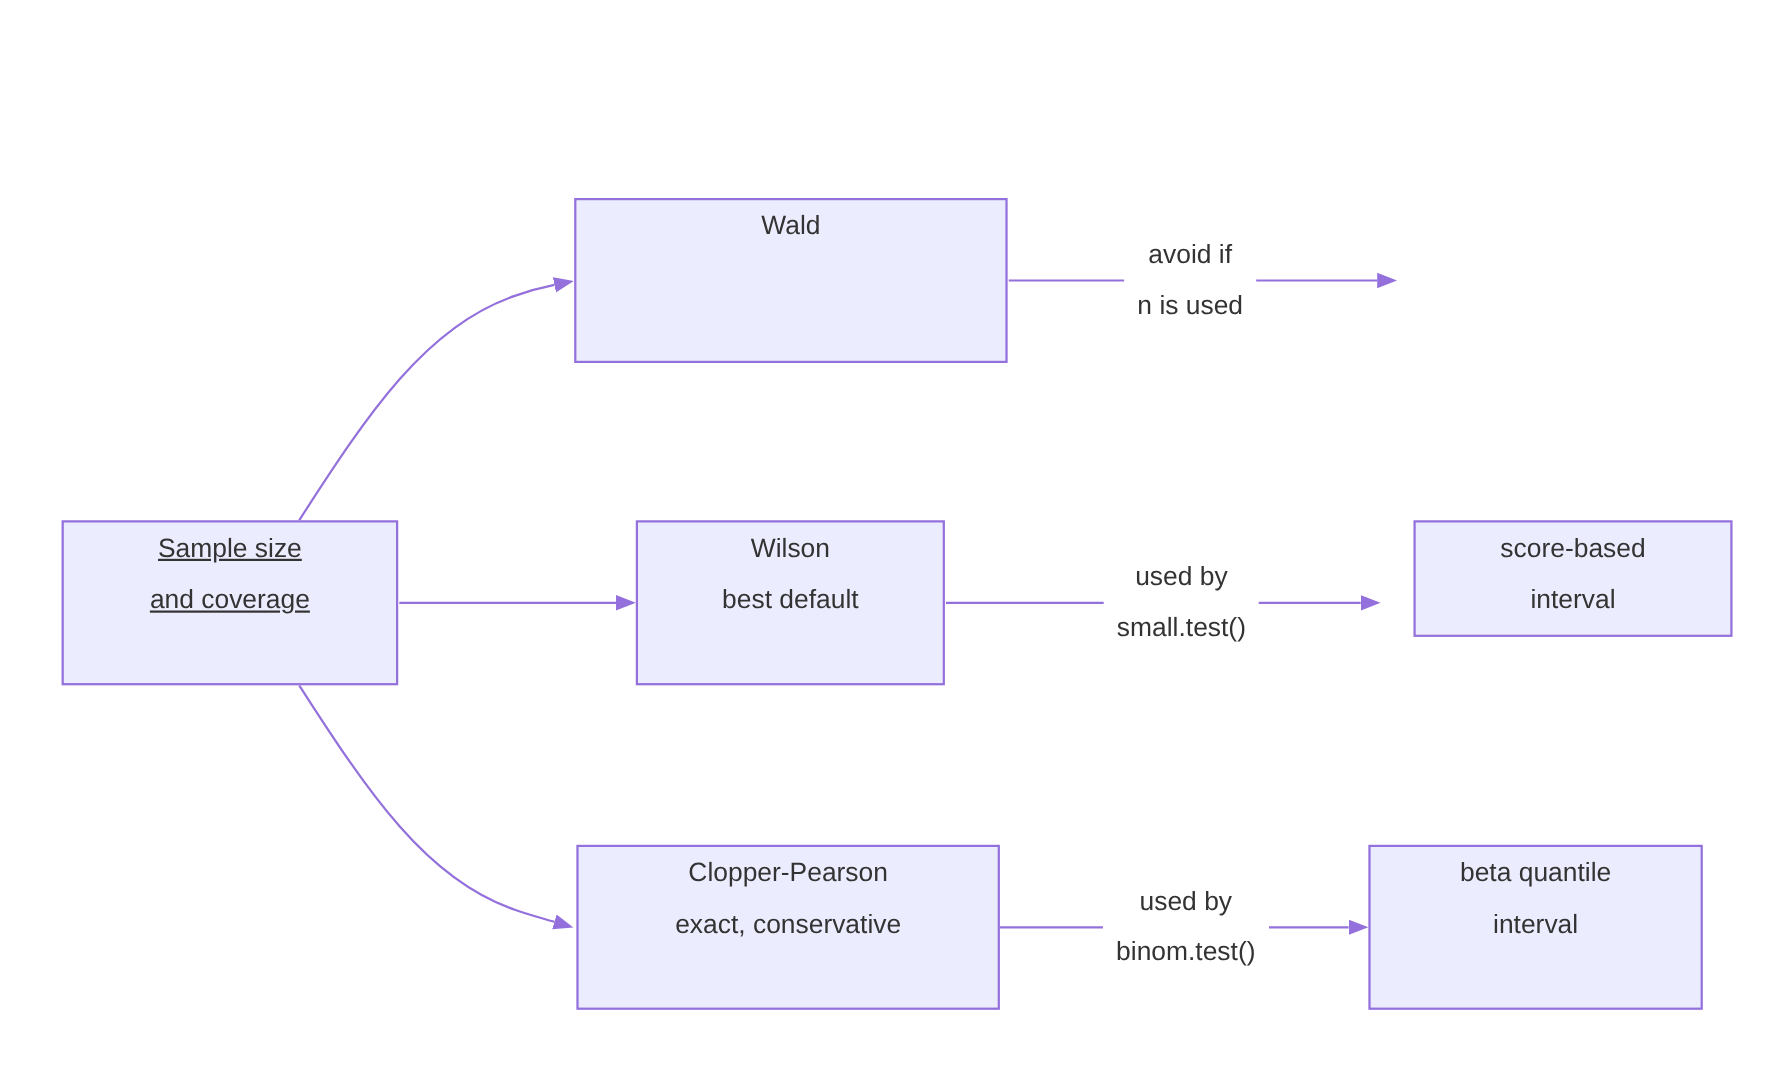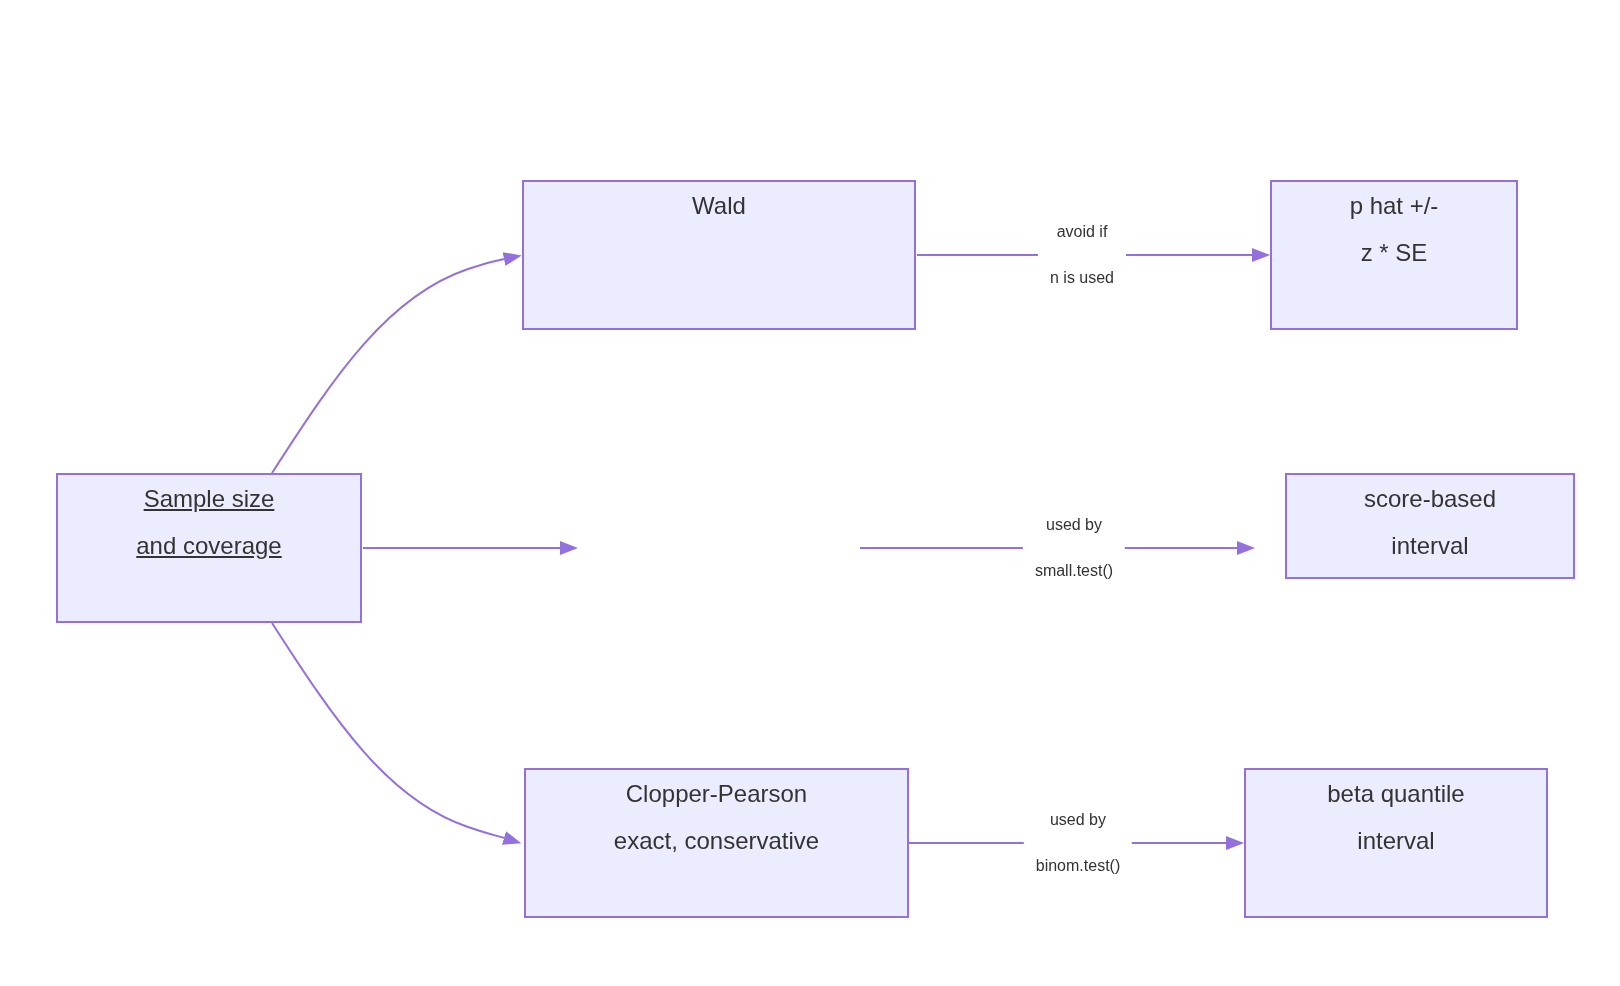--- a/index.html
+++ b/index.html
@@ -50,21 +50,21 @@
     font-size:24px;
     line-height:47px;
     color:var(--text);
   }
   .edge-label{
     position:absolute;
     z-index:3;
     transform:translate(-50%,-50%);
     background:var(--bg);
     text-align:center;
-    font-size:16px;
+    font-size:24px;
     line-height:46px;
     padding:2px 12px;
     color:var(--text);
     white-space:nowrap;
   }
 </style>
 </head>
 <body>
 
 <div class="canvas">
@@ -86,30 +86,30 @@
 
   <div class="node" style="left:56px;top:473px;width:306px;height:150px;text-decoration:underline;">
     <span>Sample size</span>
     <span>and coverage</span>
   </div>
 
   <div class="node" style="left:522px;top:180px;width:394px;height:150px;">
     <span>Wald</span>
   </div>
 
+  <div class="node" style="left:578px;top:473px;width:281px;height:150px;">
+    <span>Wilson</span>
+    <span>best default</span>
+  </div>
 
   <div class="node" style="left:524px;top:768px;width:385px;height:150px;">
     <span>Clopper-Pearson</span>
     <span>exact, conservative</span>
   </div>
 
-  <div class="node" style="left:1270px;top:180px;width:248px;height:150px;">
-    <span>p hat +/-</span>
-    <span>z * SE</span>
-  </div>
 
   <div class="node" style="left:1285px;top:473px;width:290px;height:106px;">
     <span>score-based</span>
     <span>interval</span>
   </div>
 
   <div class="node" style="left:1244px;top:768px;width:304px;height:150px;">
     <span>beta quantile</span>
     <span>interval</span>
   </div>

